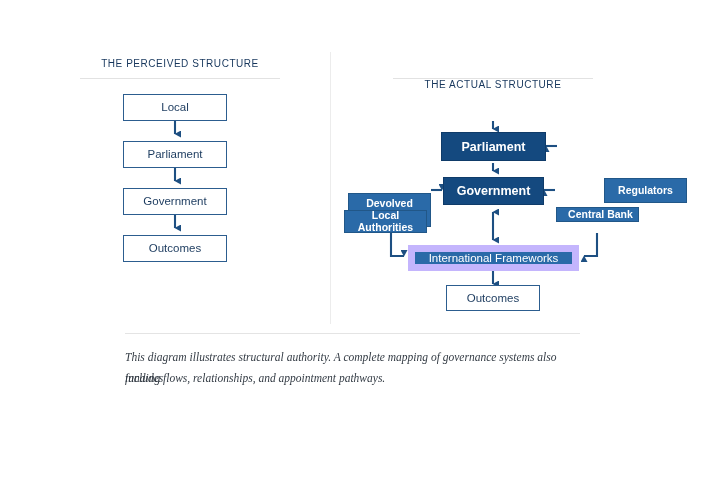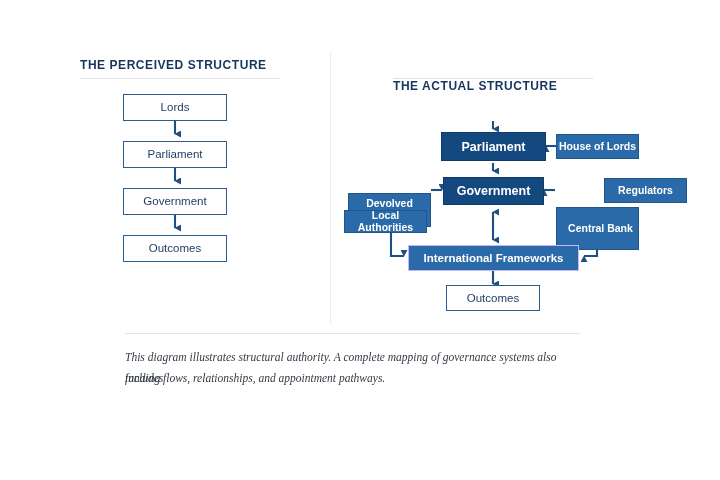--- a/index.html
+++ b/index.html
@@ -8,22 +8,23 @@
     background:#ffffff;
     font-family:"Liberation Sans", sans-serif;
     overflow:hidden;
     position:relative;
   }
   #stage{position:absolute;left:0;top:0;width:720px;height:480px;}
 
   
   .col-head{
     position:absolute;
-    font-size:12px;
-    font-weight:bold;
+    text-align:center;
+    font-size:10px;
+    font-weight:normal;
     letter-spacing:.55px;
     color:#16365c;
     text-transform:uppercase;
     white-space:nowrap;
   }
   .head-rule{
     position:absolute;
     height:1px;
     background:#e2e2e2;
   }
@@ -63,22 +64,22 @@
     background:#2a6aa8;
     color:#ffffff;
     font-size:10.5px;
     font-weight:bold;
     border:1px solid #215788;
   }
   .node-wide{
     background:#2a6aa8;
     color:#ffffff;
     font-size:11.5px;
-    font-weight:bold;
-    border:1px solid #c4b5fd;
+    font-weight:normal;
+    border:7px solid #c4b5fd;
   }
 
   
   #wires{position:absolute;left:0;top:0;width:720px;height:480px;z-index:1;}
 
   
   .foot-rule{
     position:absolute;
     height:1px;
     background:#e4e4e4;
@@ -134,47 +135,46 @@
 
       <path d="M 597 233 L 597 256 L 584 256" marker-end="url(#ar-left)"></path>
 
       <line x1="493" y1="271" x2="493" y2="284" marker-end="url(#ar-down)"></line>
     </g>
   </svg>
 
   <div class="col-head" style="left:80px;top:58px;width:200px;">THE PERCEIVED STRUCTURE</div>
   <div class="head-rule" style="left:80px;top:78px;width:200px;"></div>
 
-  <div class="node node-plain" style="left:123px;top:94px;width:104px;height:27px;">Lords</div>
+  <div class="node node-plain" style="left:123px;top:94px;width:104px;height:27px;">Local</div>
 
   <div class="node node-plain" style="left:123px;top:141px;width:104px;height:27px;">Parliament</div>
 
   <div class="node node-plain" style="left:123px;top:188px;width:104px;height:27px;">Government</div>
 
   <div class="node node-plain" style="left:123px;top:235px;width:104px;height:27px;">Outcomes</div>
 
   <div class="v-divider" style="left:330px;top:52px;height:272px;"></div>
 
   <div class="col-head" style="left:393px;top:58px;width:200px;margin-top:21px;">THE ACTUAL STRUCTURE</div>
   <div class="head-rule" style="left:393px;top:78px;width:200px;"></div>
 
 
   <div class="node node-dark" style="left:441px;top:132px;width:105px;height:29px;">Parliament</div>
 
-  <div class="node node-mid" style="left:556px;top:134px;width:83px;height:25px;">House of Lords</div>
 
   <div class="node node-mid" style="left:348px;top:173px;width:83px;height:34px;margin-top:20px;">Devolved Governments</div>
 
   <div class="node node-dark" style="left:443px;top:177px;width:101px;height:28px;">Government</div>
 
   <div class="node node-mid" style="left:556px;top:178px;width:83px;height:25px;margin-left:48px;">Regulators</div>
 
   <div class="node node-mid" style="left:344px;top:210px;width:83px;height:23px;">Local Authorities</div>
 
-  <div class="node node-mid" style="left:556px;top:207px;width:83px;height:43px;padding-left:6px;">Central Bank</div>
+  <div class="node node-mid" style="left:556px;top:207px;width:83px;height:15px;padding-left:6px;">Central Bank</div>
 
   <div class="node node-wide" style="left:408px;top:245px;width:171px;height:26px;">International Frameworks</div>
 
   <div class="node node-plain" style="left:446px;top:285px;width:94px;height:26px;">Outcomes</div>
 
   <div class="foot-rule" style="left:125px;top:333px;width:455px;"></div>
 
   <div class="foot-note" style="left:125px;top:347px;width:470px;">This diagram illustrates structural authority. A complete mapping of governance systems also includes</div>
 
   <div class="foot-note" style="left:125px;top:368px;width:470px;">funding flows, relationships, and appointment pathways.</div>

